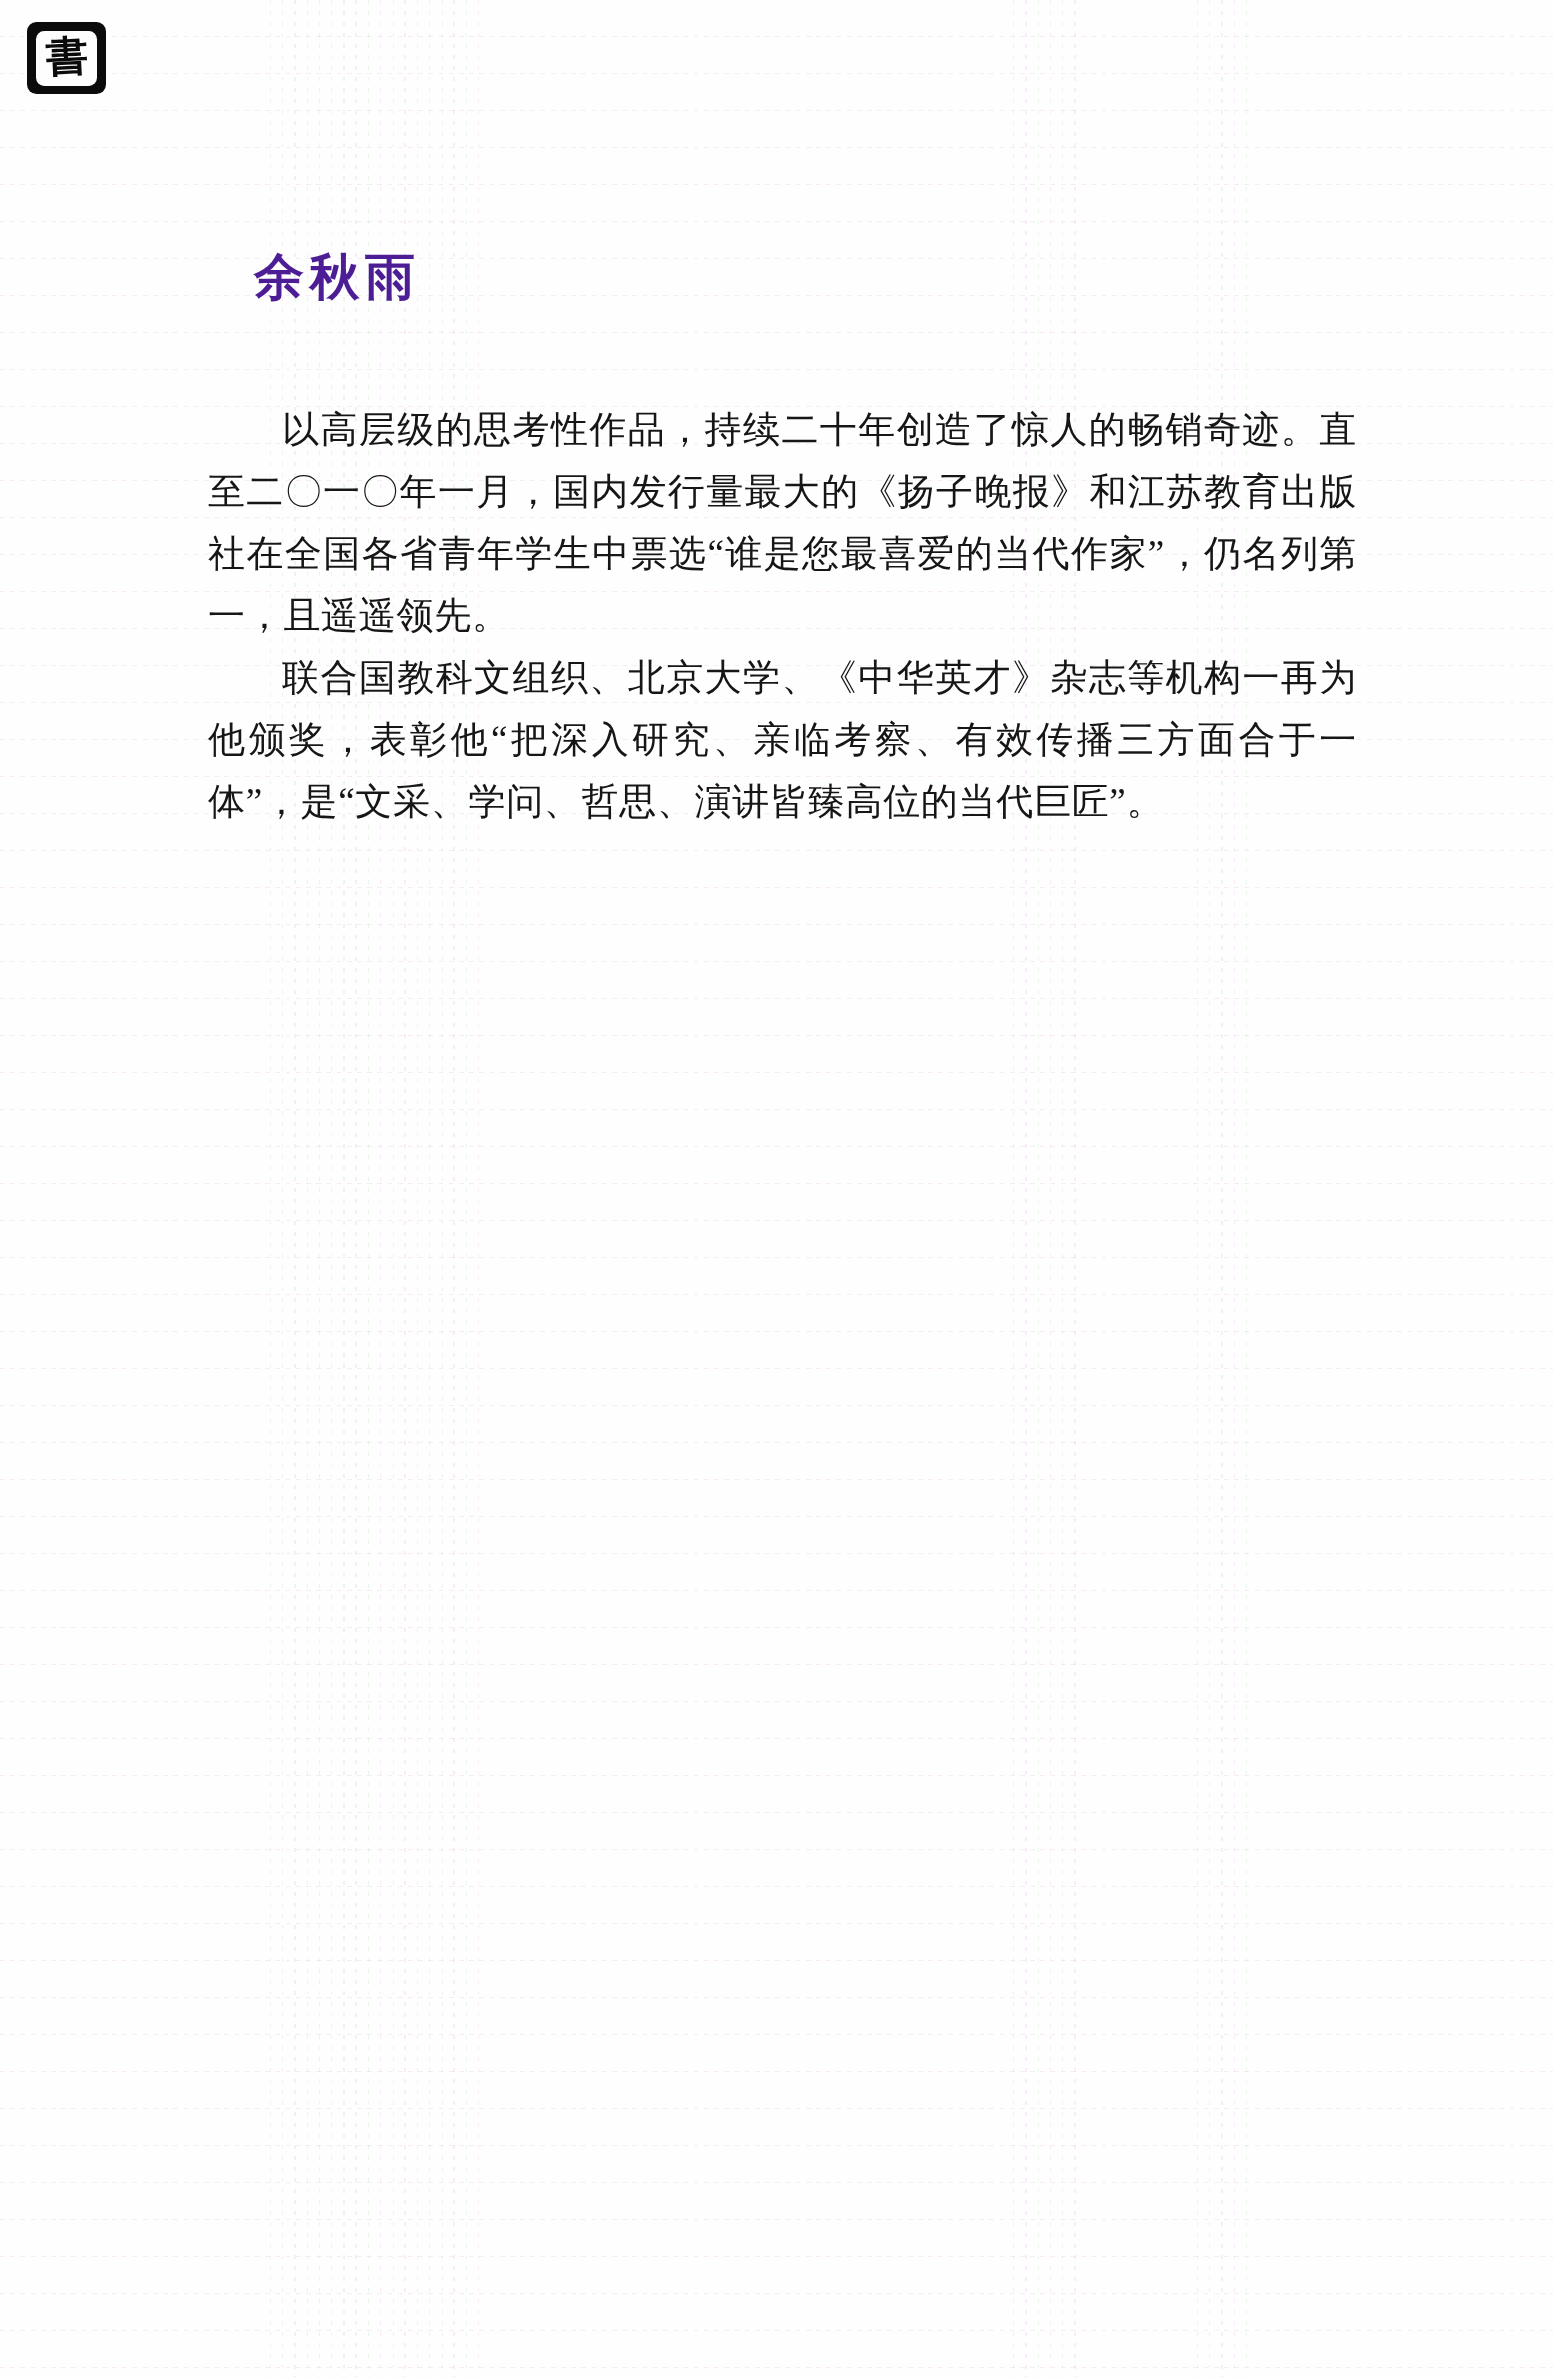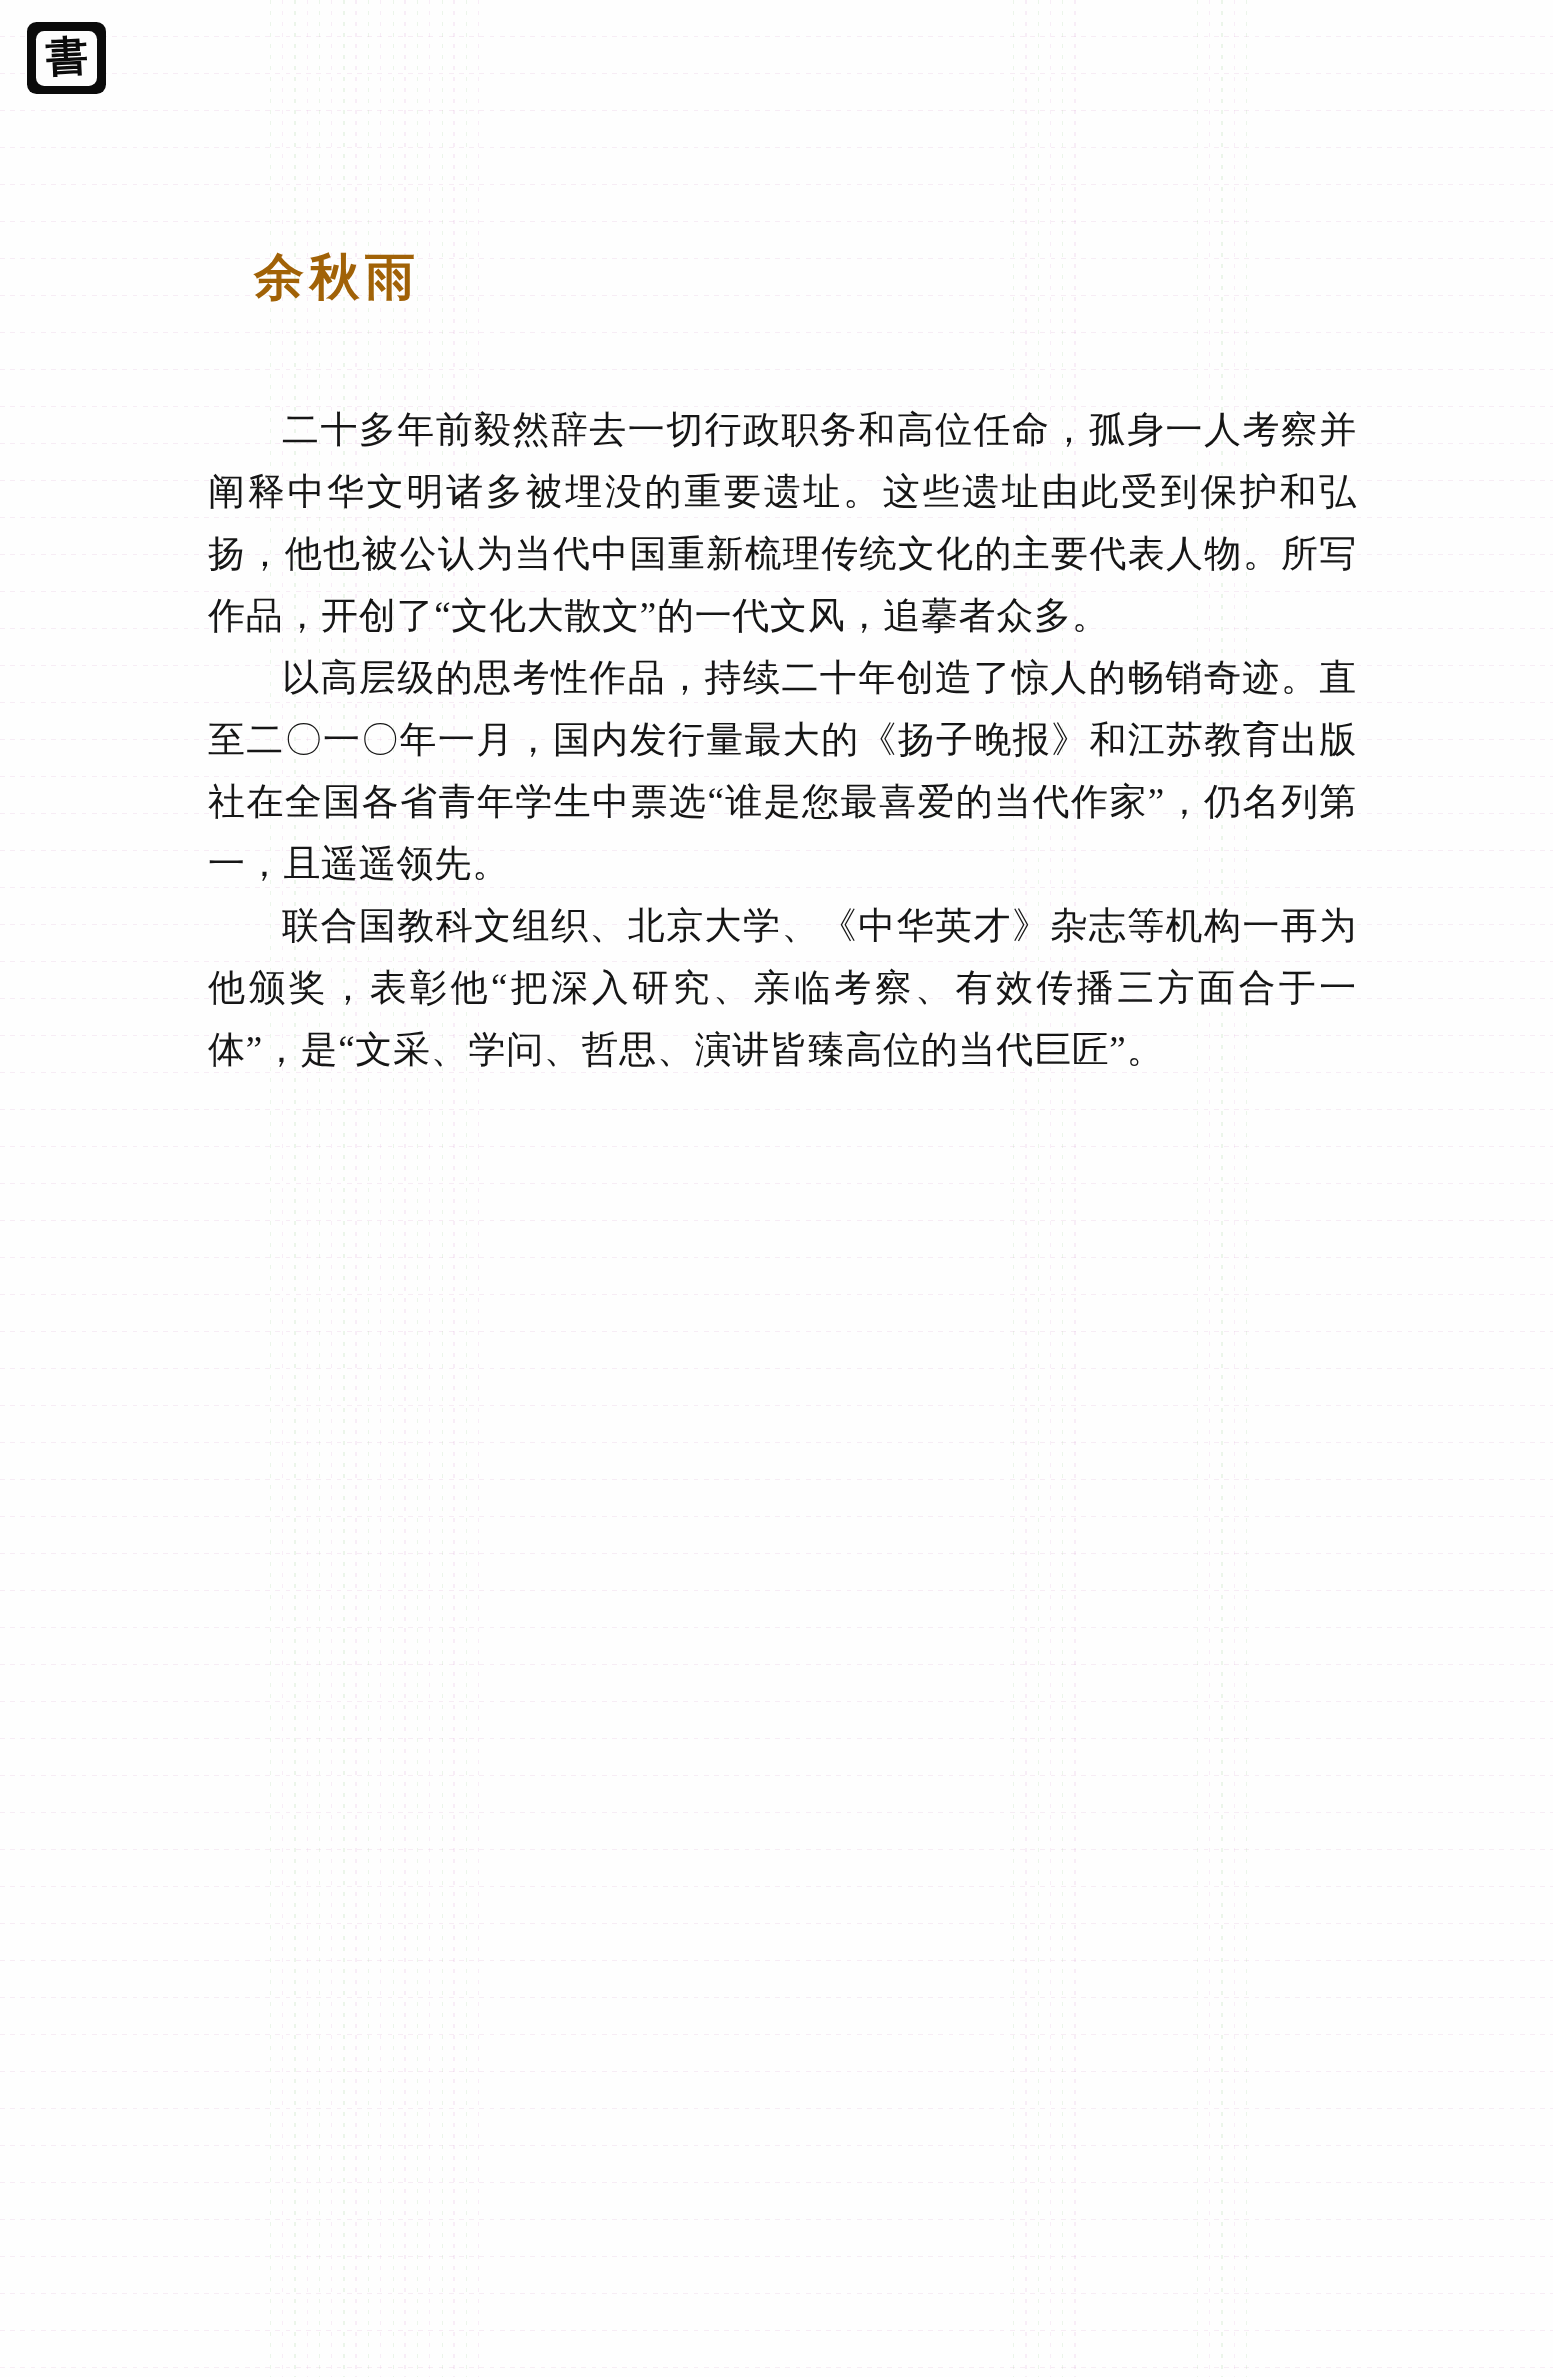--- a/index.html
+++ b/index.html
@@ -87,21 +87,21 @@
     left: 208px;
     top: 252px;
     width: 1149px;
   }
   .title {
     margin: 0 0 4px 46px;
     font-size: 50px;
     font-weight: bold;
     letter-spacing: 5.5px;
     line-height: 1;
-    color: #a16207;
+    color: #4c1d95;
   }
   .paragraphs {
     margin-top: 97px;
   }
   .para {
     margin: 0;
     font-size: 37px;
     line-height: 62px;
     text-align: justify;
     text-indent: 2em;
@@ -122,20 +122,19 @@
   <div class="seal">
     <div class="seal-inner">
       <span class="seal-char">書</span>
     </div>
   </div>
 
   <div class="content">
     <h1 class="title">余秋雨</h1>
 
     <div class="paragraphs">
-      <p class="para">二十多年前毅然辞去一切行政职务和高位任命，孤身一人考察并阐释中华文明诸多被埋没的重要遗址。这些遗址由此受到保护和弘扬，他也被公认为当代中国重新梳理传统文化的主要代表人物。所写作品，开创了“文化大散文”的一代文风，追摹者众多。</p>
       <p class="para">以高层级的思考性作品，持续二十年创造了惊人的畅销奇迹。直至二〇一〇年一月，国内发行量最大的《扬子晚报》和江苏教育出版社在全国各省青年学生中票选“谁是您最喜爱的当代作家”，仍名列第一，且遥遥领先。</p>
       <p class="para">联合国教科文组织、北京大学、《中华英才》杂志等机构一再为他颁奖，表彰他“把深入研究、亲临考察、有效传播三方面合于一体”，是“文采、学问、哲思、演讲皆臻高位的当代巨匠”。</p>
     </div>
   </div>
 
 </div>
 
 
 </body></html>

